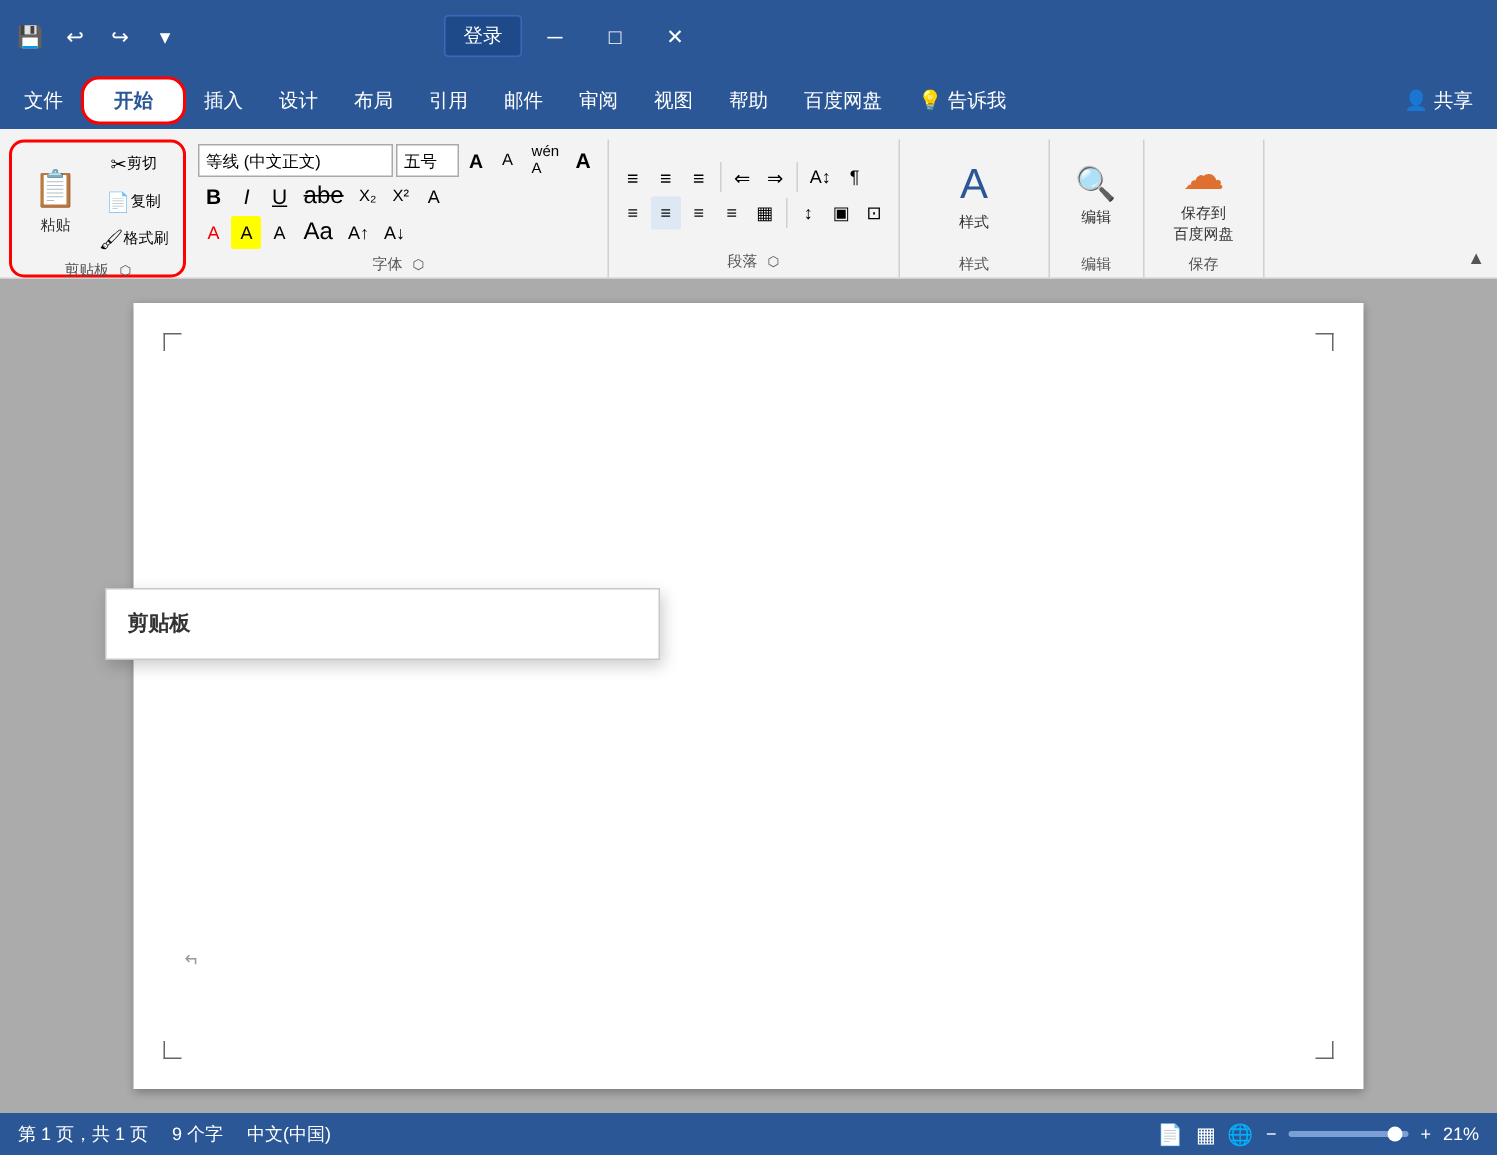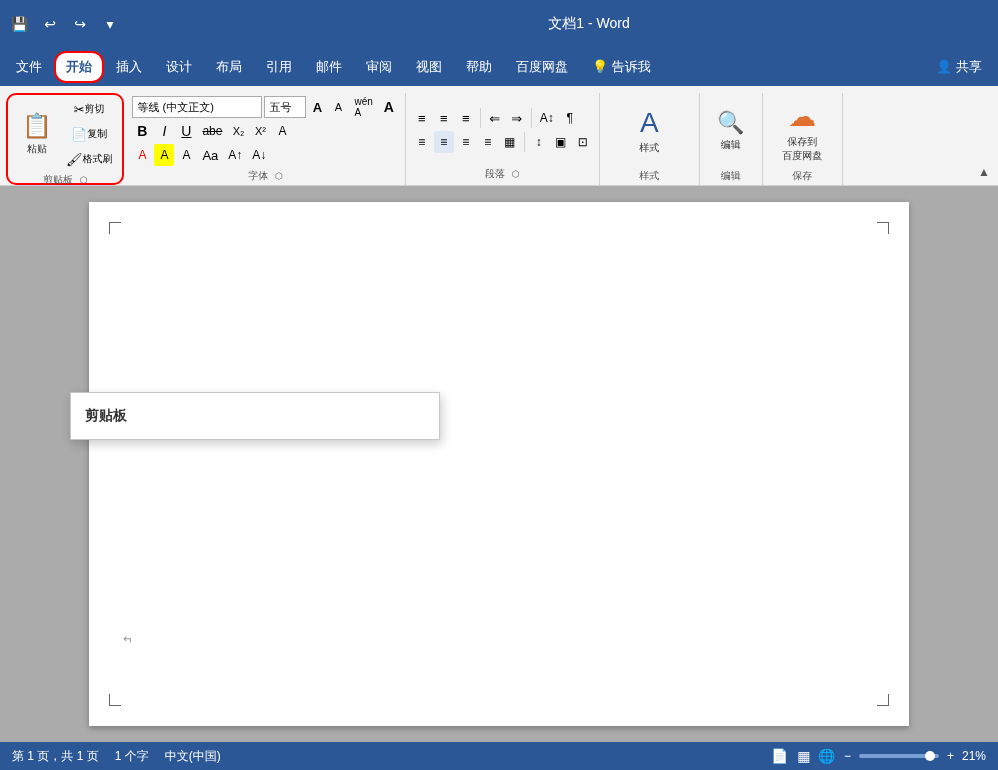--- a/index.html
+++ b/index.html
@@ -82,21 +82,21 @@
       align-items: center;
     }
     .menu-item.active {
       background: white;
       color: #2b5796;
       font-weight: bold;
     }
     .menu-item.highlighted {
       border: 2px solid red;
       border-radius: 12px;
-      padding: 4px 10px;
+      padding: 4px 20px;
     }
 
     
     .ribbon {
       background: #f3f3f3;
       border-bottom: 1px solid #d0d0d0;
       padding: 4px 6px 0 6px;
       display: flex;
       align-items: flex-end;
       height: 100px;
@@ -338,21 +338,26 @@
 
 <div class="app-container">
 
   <div class="title-bar">
     <div class="title-bar-left">
       <div class="quick-access-icon">💾</div>
       <div class="quick-access-icon">↩</div>
       <div class="quick-access-icon">↪</div>
       <div class="quick-access-icon">▾</div>
     </div>
-    <div class="title-bar-center">文档1 - Word</div>
+    <div class="title-bar-right">
+      <button class="title-btn">登录</button>
+      <div class="win-ctrl">─</div>
+      <div class="win-ctrl">□</div>
+      <div class="win-ctrl close">✕</div>
+    </div>
   </div>
 
   <div class="menu-bar">
     <div class="menu-item">文件</div>
     <div class="menu-item active highlighted" style="border:2px solid red;border-radius:12px;">开始</div>
     <div class="menu-item">插入</div>
     <div class="menu-item">设计</div>
     <div class="menu-item">布局</div>
     <div class="menu-item">引用</div>
     <div class="menu-item">邮件</div>
@@ -398,30 +403,30 @@
             <div class="format-btn" style="font-weight:bold;font-size:13px;">A</div>
             <div class="format-btn" style="font-size:11px;">A</div>
           </div>
           <div class="format-btn" style="font-size:10px;">wén<br>A</div>
           <div class="format-btn" style="font-size:14px;font-weight:bold;">A</div>
         </div>
         <div class="ribbon-row">
           <div class="format-btn" style="font-weight:bold;font-size:14px;">B</div>
           <div class="format-btn" style="font-style:italic;font-size:14px;">I</div>
           <div class="format-btn" style="text-decoration:underline;font-size:14px;">U</div>
-          <div class="format-btn" style="text-decoration:line-through;font-size:12px;">abe</div>
+          <div class="format-btn" style="text-decoration:line-through;font-size:16px;">abe</div>
           <div class="format-btn" style="font-size:11px;">X₂</div>
           <div class="format-btn" style="font-size:11px;">X²</div>
           <div class="format-btn" style="font-size:12px;">A</div>
         </div>
         <div class="ribbon-row">
           <div class="format-btn" style="font-size:12px;color:#e00;">A</div>
           <div class="format-btn" style="font-size:12px;background:#ff0;padding:1px 4px;">A</div>
           <div class="format-btn" style="font-size:12px;">A</div>
-          <div class="format-btn" style="font-size:13px;">Aa</div>
+          <div class="format-btn" style="font-size:16px;">Aa</div>
           <div class="format-btn" style="font-size:12px;">A↑</div>
           <div class="format-btn" style="font-size:12px;">A↓</div>
         </div>
       </div>
       <div class="group-label">
         <span>字体</span>
         <span style="margin-left:4px;font-size:9px;cursor:pointer;">⬡</span>
       </div>
     </div>
 
@@ -500,21 +505,21 @@
       <div class="corner-mark corner-tr"></div>
       <div class="corner-mark corner-bl"></div>
       <div class="corner-mark corner-br"></div>
       <div class="return-mark">↵</div>
     </div>
   </div>
 
   <div class="status-bar">
     <div class="status-left">
       <span>第 1 页，共 1 页</span>
-      <span>1 个字</span>
+      <span>9 个字</span>
       <span>中文(中国)</span>
     </div>
     <div class="status-right">
       <span style="font-size:14px;">📄</span>
       <span style="font-size:14px;">▦</span>
       <span style="font-size:14px;">🌐</span>
       <span>−</span>
       <div class="zoom-slider">
         <div class="zoom-thumb"></div>
       </div>

